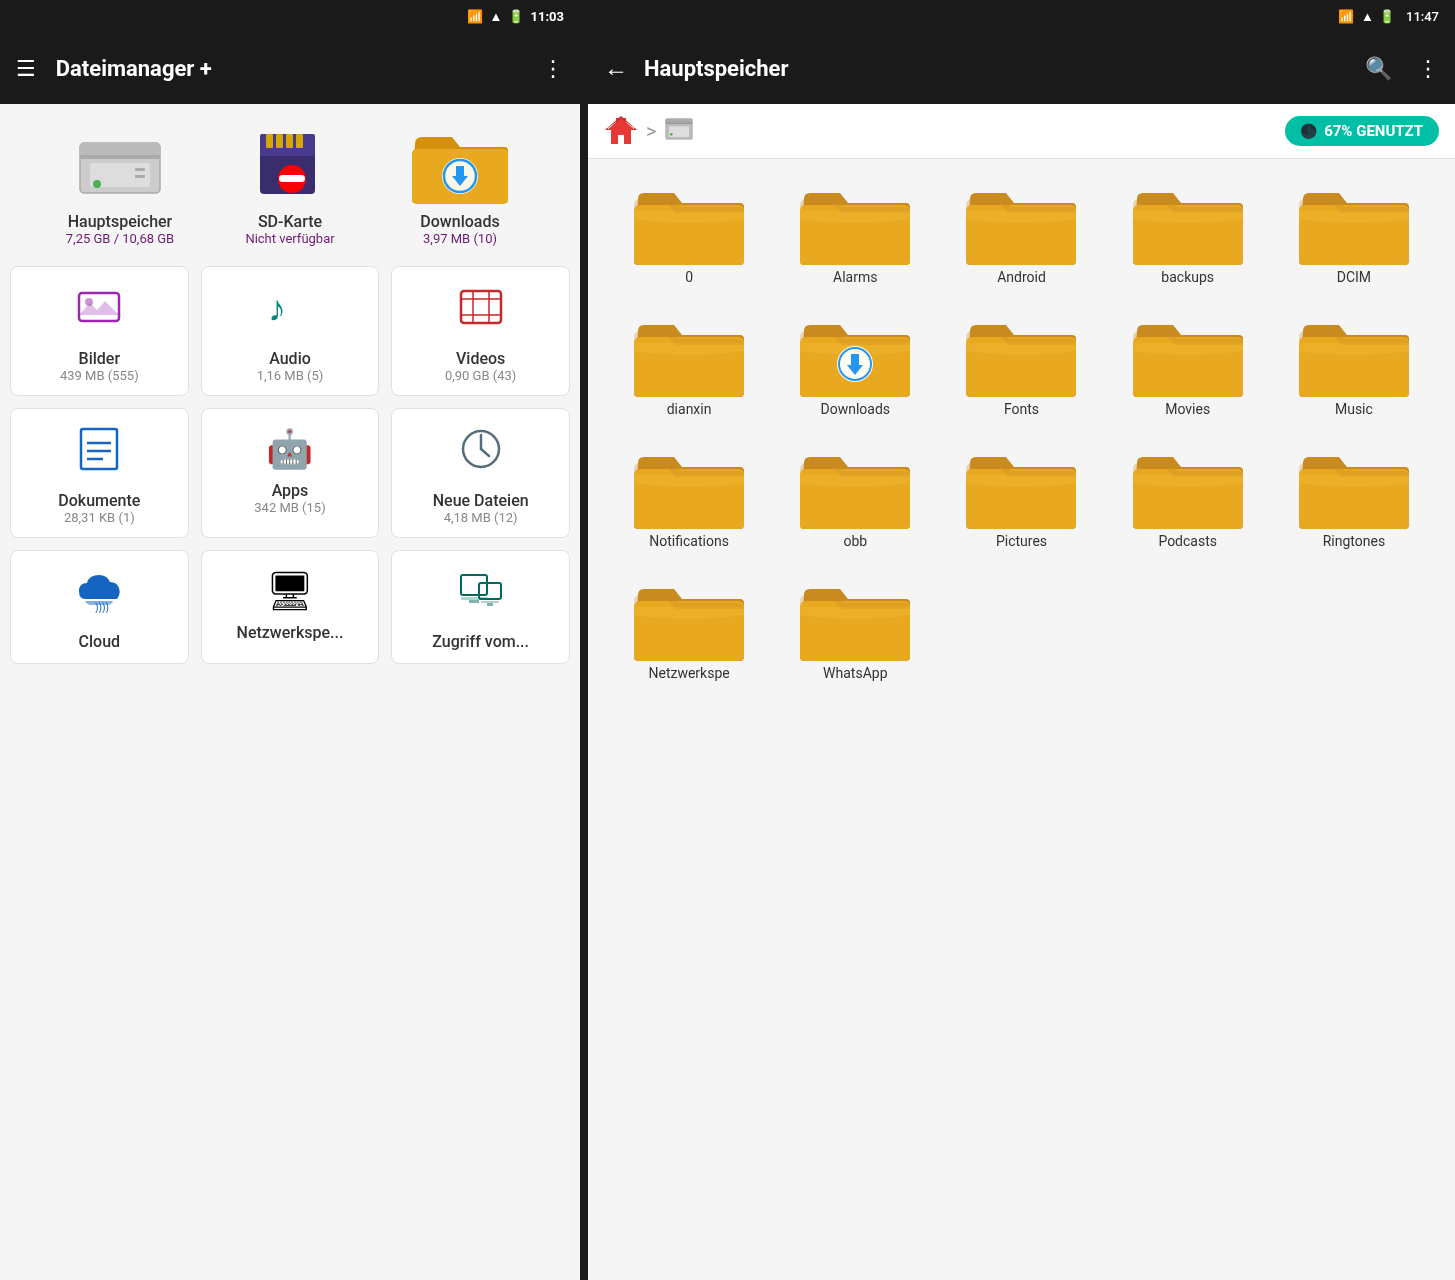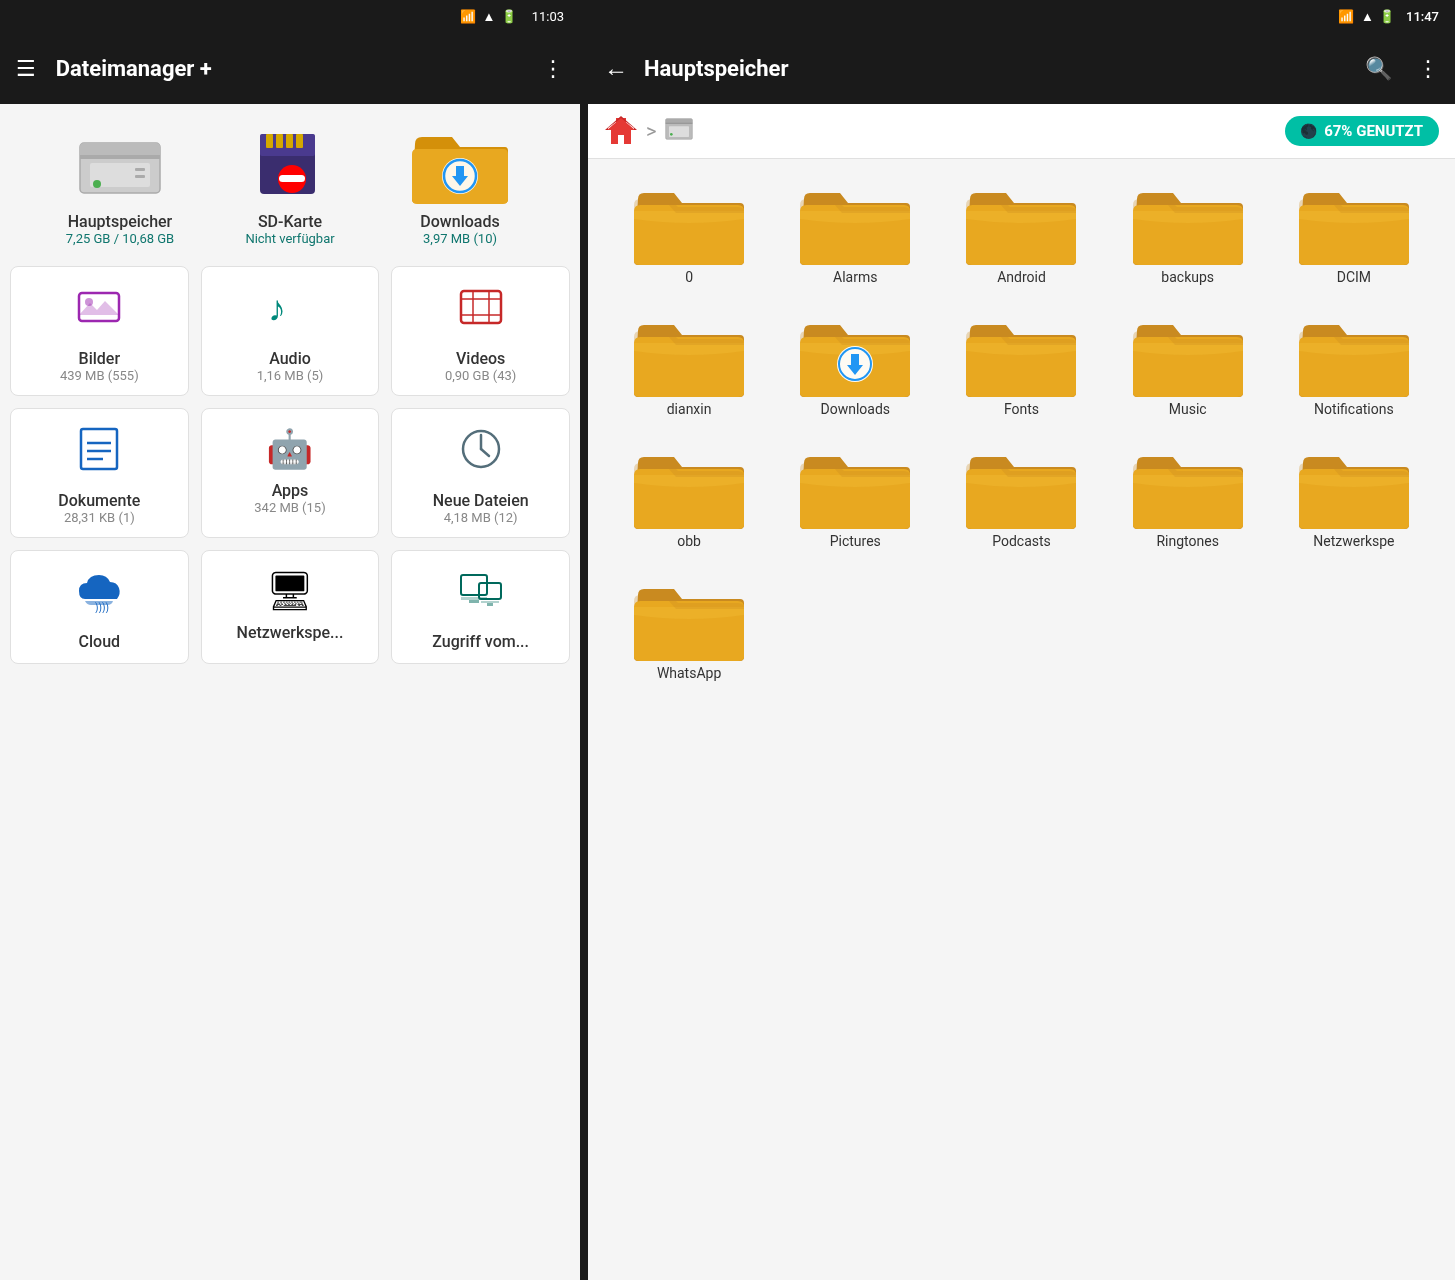--- a/index.html
+++ b/index.html
@@ -25,21 +25,21 @@
       background: #1a1a1a;
       color: #fff;
       font-size: 13px;
       padding: 6px 16px;
       display: flex;
       justify-content: flex-end;
       align-items: center;
       gap: 6px;
       height: 32px;
     }
-    .status-bar .time { margin-left: 8px; font-weight: 400; }
+    .status-bar .time { margin-left: 0; font-weight: 700; }
 
     .app-bar {
       background: #1a1a1a;
       color: #fff;
       display: flex;
       align-items: center;
       padding: 0 16px;
       height: 72px;
       gap: 20px;
     }
@@ -78,21 +78,21 @@
       margin-bottom: 8px;
     }
     .storage-item .storage-name {
       font-size: 16px;
       font-weight: 500;
       color: #333;
       text-align: center;
     }
     .storage-item .storage-info {
       font-size: 13px;
-      color: #0f766e;
+      color: #701a75;
       text-align: left;
     }
 
     
     .category-grid {
       display: grid;
       grid-template-columns: repeat(3, 1fr);
       gap: 12px;
     }
 
@@ -599,20 +599,36 @@
     <path d="M4 22 Q4 16 10 16 L40 16 L48 26 L106 26 Q110 26 110 30 L110 84 Q110 88 106 88 L4 88 Q0 88 0 84 Z" fill="#c98a20"></path>
 
     <path d="M0 34 Q0 28 6 28 L104 28 Q110 28 110 34 L110 84 Q110 88 104 88 L6 88 Q0 88 0 84 Z" fill="#e8a820"></path>
 
     <path d="M0 34 L110 34 L110 42 Q55 50 0 42 Z" fill="#f0b830" opacity="0.5"></path>
 
     <path d="M0 34 Q0 28 6 28 L35 28 L42 36 L110 36 Q110 30 104 30 L44 30 L36 22 L6 22 Q0 22 0 28 Z" fill="#c98a20" opacity="0.3"></path>
 
   </svg>
     </div>
+    <span class="folder-name">Movies</span>
+  </div>
+        <div class="folder-item">
+    <div class="folder-icon">
+      <svg viewBox="0 0 110 88" width="110" height="88">
+
+    <path d="M4 22 Q4 16 10 16 L40 16 L48 26 L106 26 Q110 26 110 30 L110 84 Q110 88 106 88 L4 88 Q0 88 0 84 Z" fill="#c98a20"></path>
+
+    <path d="M0 34 Q0 28 6 28 L104 28 Q110 28 110 34 L110 84 Q110 88 104 88 L6 88 Q0 88 0 84 Z" fill="#e8a820"></path>
+
+    <path d="M0 34 L110 34 L110 42 Q55 50 0 42 Z" fill="#f0b830" opacity="0.5"></path>
+
+    <path d="M0 34 Q0 28 6 28 L35 28 L42 36 L110 36 Q110 30 104 30 L44 30 L36 22 L6 22 Q0 22 0 28 Z" fill="#c98a20" opacity="0.3"></path>
+
+  </svg>
+    </div>
     <span class="folder-name">Music</span>
   </div>
         <div class="folder-item">
     <div class="folder-icon">
       <svg viewBox="0 0 110 88" width="110" height="88">
 
     <path d="M4 22 Q4 16 10 16 L40 16 L48 26 L106 26 Q110 26 110 30 L110 84 Q110 88 106 88 L4 88 Q0 88 0 84 Z" fill="#c98a20"></path>
 
     <path d="M0 34 Q0 28 6 28 L104 28 Q110 28 110 34 L110 84 Q110 88 104 88 L6 88 Q0 88 0 84 Z" fill="#e8a820"></path>
 

